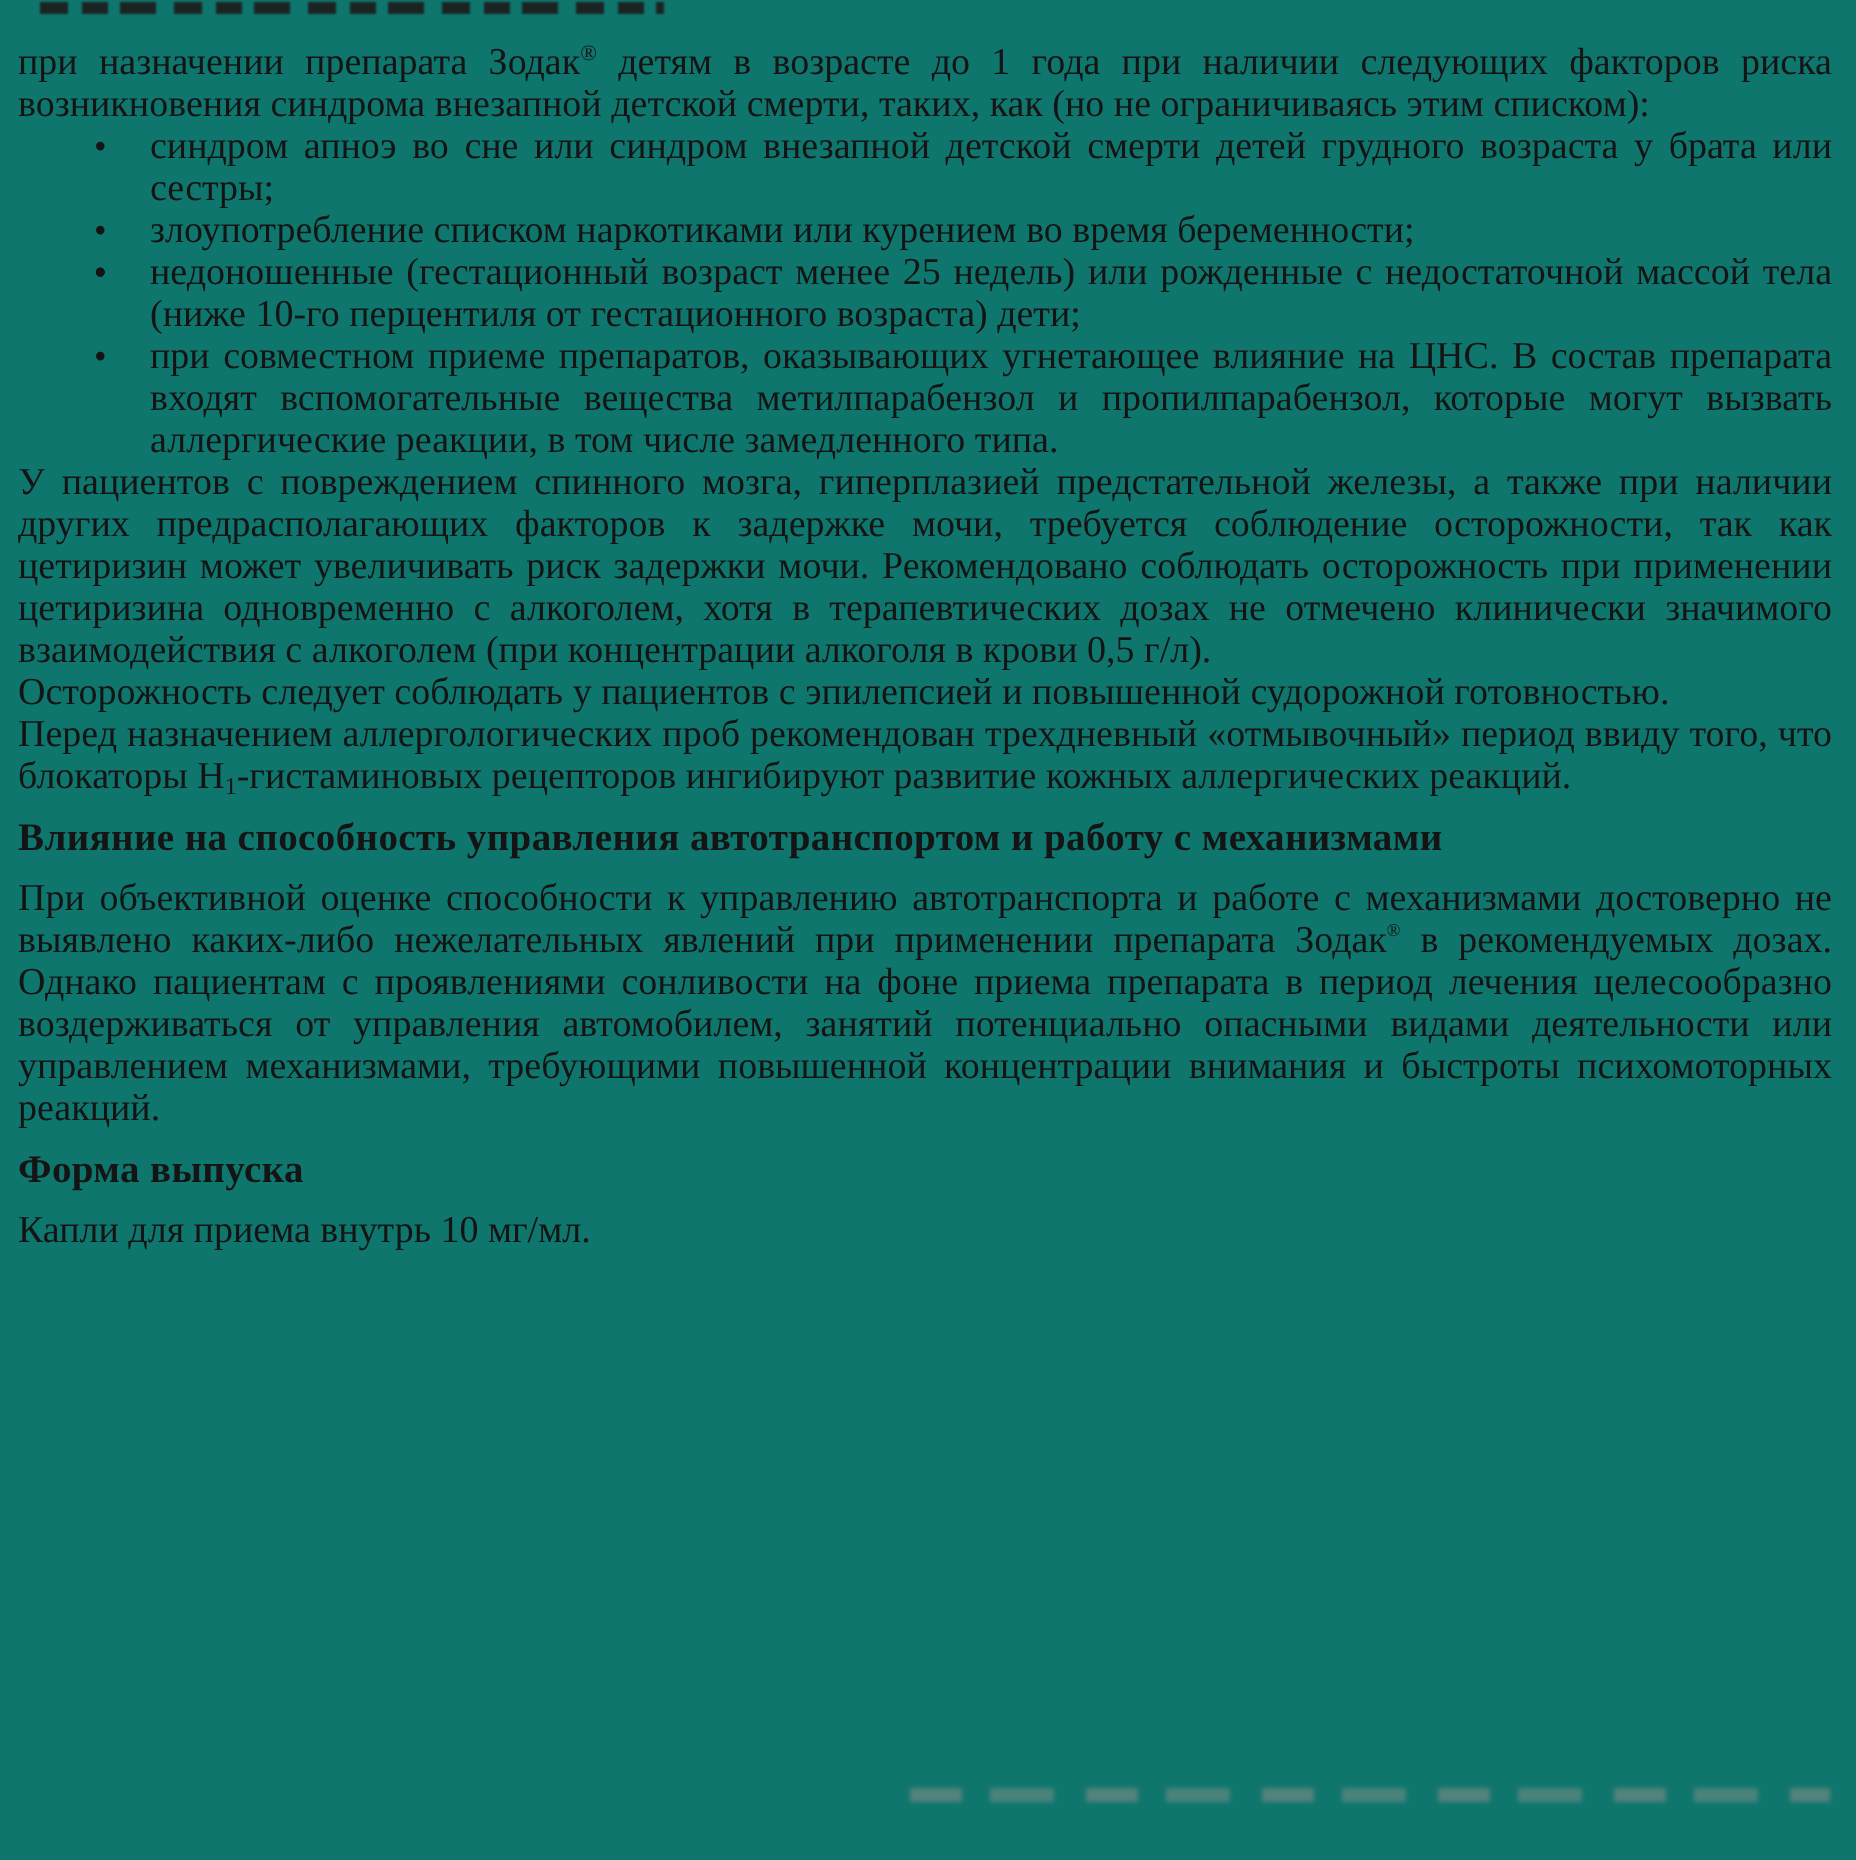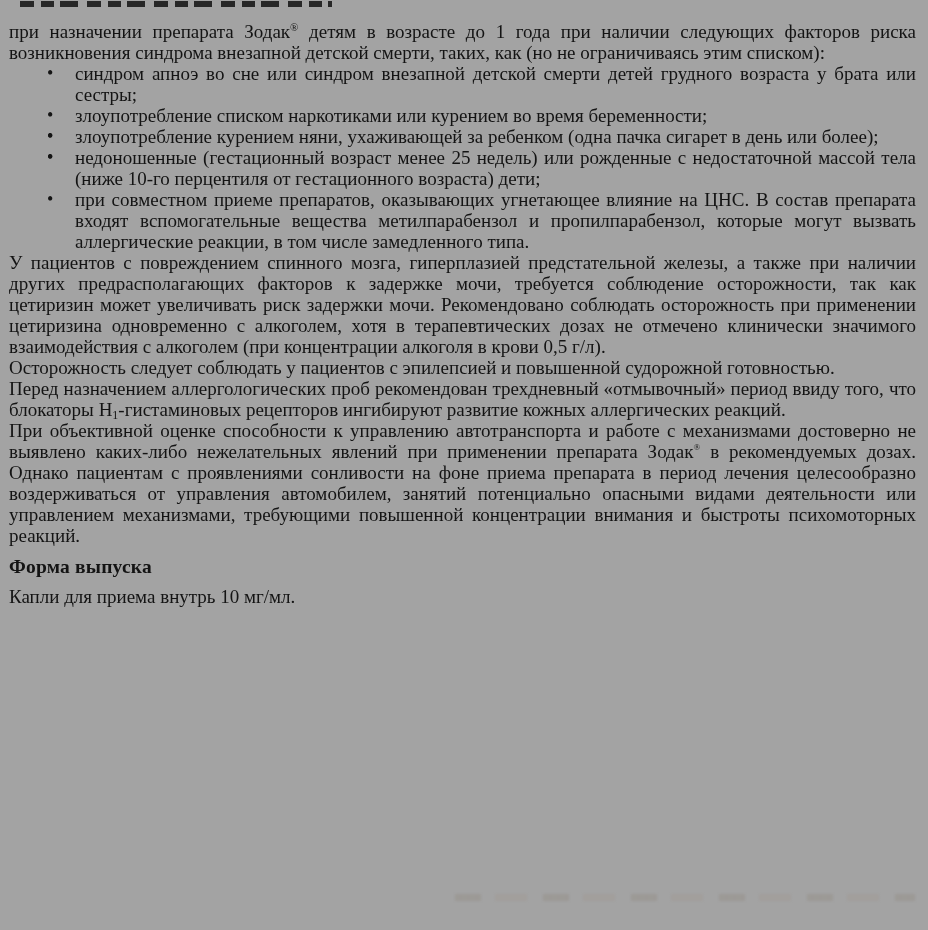--- a/index.html
+++ b/index.html
@@ -6,21 +6,21 @@
     margin: 0;
     padding: 0;
     background: #ffffff;
   }
   .page {
     position: relative;
     box-sizing: border-box;
     width: 928px;
     height: 930px;
     overflow: hidden;
-    background: #a3a3a3;
+    background: #0f766e;
     color: #141414;
     font-family: "Liberation Serif", "DejaVu Serif", serif;
     font-size: 19px;
     line-height: 21px;
     padding: 21px 12px 0 9px;
   }
   .para {
     margin: 0;
     text-align: justify;
   }
@@ -104,41 +104,41 @@
     </li>
     <li class="bullet-item">
       <span class="marker">•</span>
       <span>злоупотребление списком наркотиками или курением во время беременности;</span>
     </li>
     <li class="bullet-item">
       <span class="marker">•</span>
     </li>
     <li class="bullet-item">
       <span class="marker">•</span>
-      <span>злоупотребление курением няни, ухаживающей за ребенком (одна пачка сигарет в день или более);</span>
     </li>
     <li class="bullet-item">
       <span class="marker">•</span>
     </li>
     <li class="bullet-item">
       <span class="marker">•</span>
       <span>недоношенные (гестационный возраст менее 25 недель) или рожденные с недостаточной массой тела (ниже 10-го перцентиля от гестационного возраста) дети;</span>
     </li>
     <li class="bullet-item">
       <span class="marker">•</span>
       <span>при совместном приеме препаратов, оказывающих угнетающее влияние на ЦНС. В состав препарата входят вспомогательные вещества метилпарабензол и пропилпарабензол, которые могут вызвать аллергические реакции, в том числе замедленного типа.</span>
     </li>
   </ul>
 
   <p class="para">У пациентов с повреждением спинного мозга, гиперплазией предстательной железы, а также при наличии других предрасполагающих факторов к задержке мочи, требуется соблюдение осторожности, так как цетиризин может увеличивать риск задержки мочи. Рекомендовано соблюдать осторожность при применении цетиризина одновременно с алкоголем, хотя в терапевтических дозах не отмечено клинически значимого взаимодействия с алкоголем (при концентрации алкоголя в крови 0,5 г/л).</p>
 
   <p class="para">Осторожность следует соблюдать у пациентов с эпилепсией и повышенной судорожной готовностью.</p>
 
   <p class="para"><span>Перед назначением аллергологических проб рекомендован трехдневный «отмывочный» период ввиду того, что блокаторы Н</span><sub class="subscript">1</sub><span>-гистаминовых рецепторов ингибируют развитие кожных аллергических реакций.</span></p>
 
+  <h2 class="heading">Влияние на способность управления автотранспортом и работу с механизмами</h2>
 
   <p class="para"><span>При объективной оценке способности к управлению автотранспорта и работе с механизмами достоверно не выявлено каких-либо нежелательных явлений при применении препарата Зодак</span><sup class="reg small">®</sup><span> в рекомендуемых дозах. Однако пациентам с проявлениями сонливости на фоне приема препарата в период лечения целесообразно воздерживаться от управления автомобилем, занятий потенциально опасными видами деятельности или управлением механизмами, требующими повышенной концентрации внимания и быстроты психомоторных реакций.</span></p>
 
   <h2 class="heading">Форма выпуска</h2>
 
   <p class="para">Капли для приема внутрь 10 мг/мл.</p>
 
 
   <div class="ghost"></div>
 

